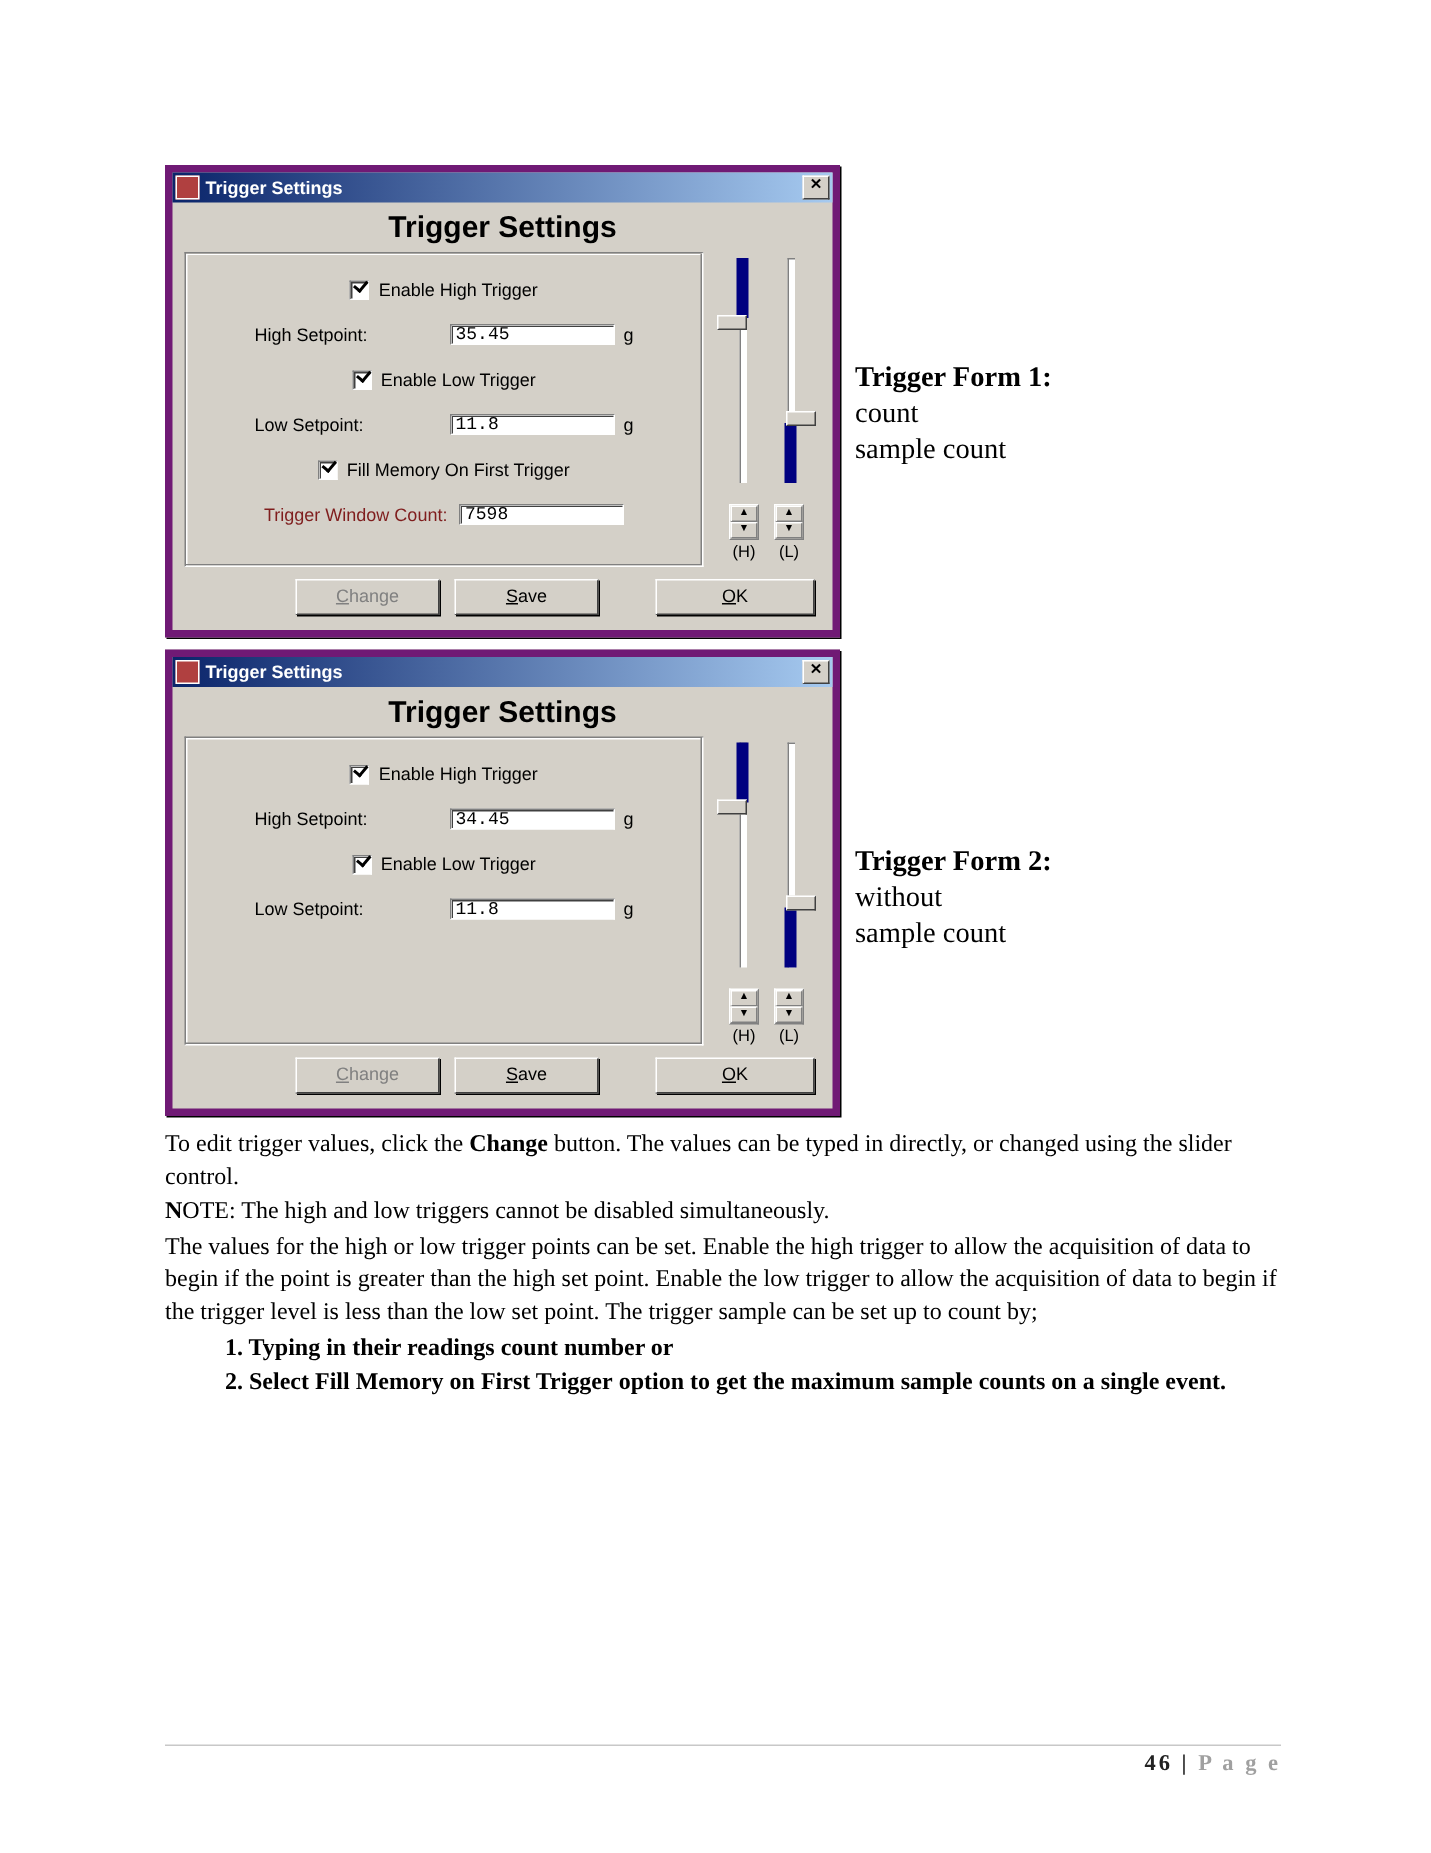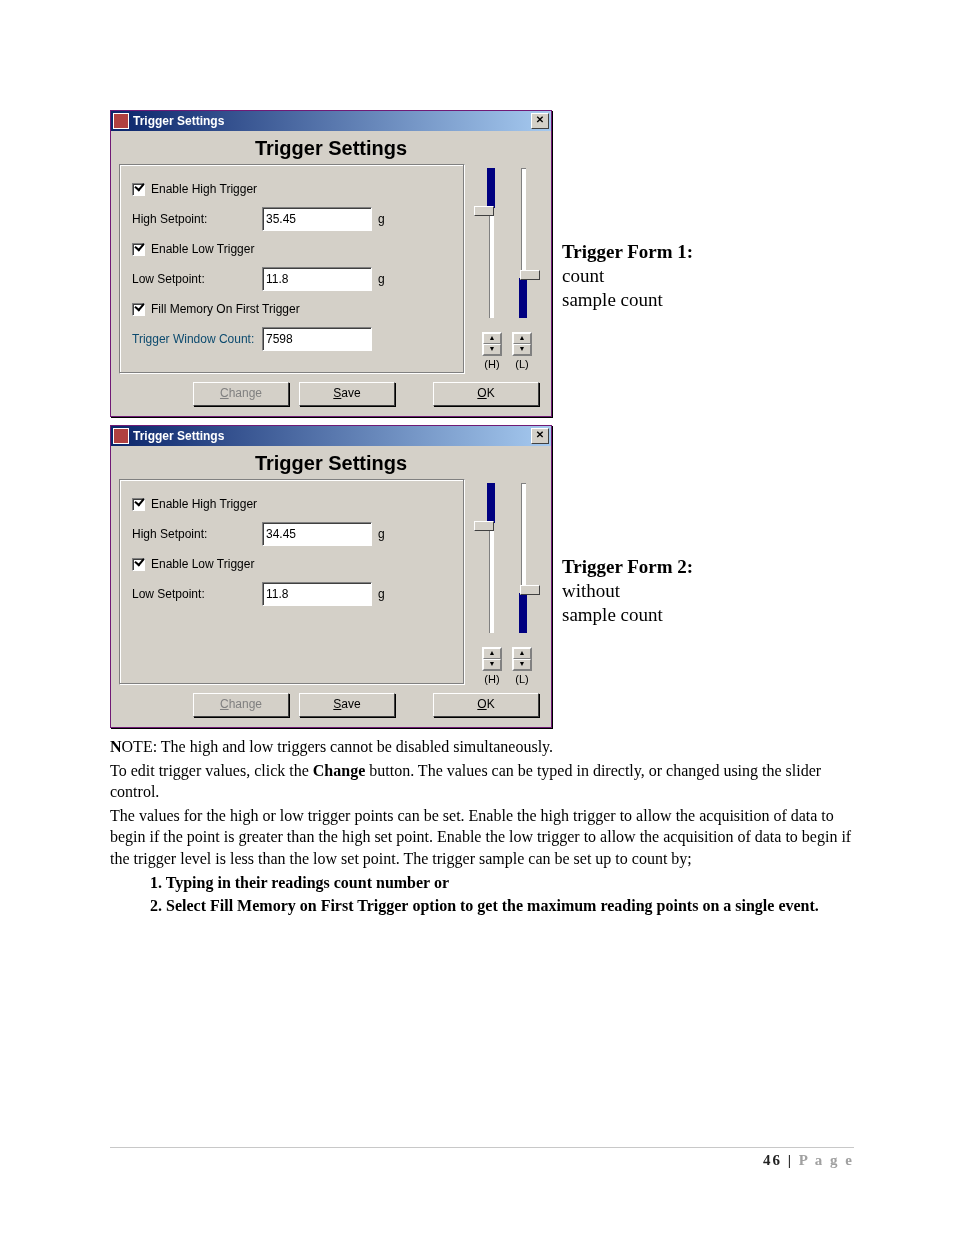--- a/index.html
+++ b/index.html
@@ -24,21 +24,21 @@
     margin-top: 130px;
     font-family: "Times New Roman", serif;
     font-size: 19px;
     line-height: 1.25;
   }
   .caption .bold { font-weight: bold; }
   
   .dialog {
     width: 440px;
     background: #d4d0c8;
-    border: 1px solid #701a75;
+    border: 5px solid #701a75;
     box-shadow: 1px 1px 0 #000;
     font-family: Tahoma, "MS Sans Serif", sans-serif;
     font-size: 12px;
     color: #000;
   }
   .titlebar {
     display: flex;
     align-items: center;
     height: 20px;
     padding: 0 2px;
@@ -86,25 +86,26 @@
     border-bottom-color: #fff;
     box-shadow: inset -1px -1px 0 #808080, inset 1px 1px 0 #fff;
     padding: 14px 12px 14px 12px;
     margin-right: 6px;
   }
   .form-row {
     display: flex;
     align-items: center;
     margin-bottom: 10px;
     height: 20px;
+    justify-content: center;
   }
   .form-row .lbl {
     width: 130px;
   }
-  .form-row .lbl.disabled { color: #0c4a6e; }
+  .form-row .lbl.disabled { color: #7f1d1d; }
   .chk {
     display: inline-flex;
     align-items: center;
     gap: 6px;
     cursor: pointer;
   }
   .chk-box {
     width: 13px; height: 13px;
     background: #fff;
     border: 1px solid #808080;
@@ -118,28 +119,28 @@
     content: "";
     position: absolute;
     left: 2px; top: -1px;
     width: 7px; height: 4px;
     border-left: 2px solid #000;
     border-bottom: 2px solid #000;
     transform: rotate(-50deg);
   }
   .text-input {
     width: 110px;
-    height: 24px;
+    height: 14px;
     padding: 0 3px;
     background: #fff;
     border: 1px solid #808080;
     border-right-color: #fff;
     border-bottom-color: #fff;
     box-shadow: inset 1px 1px 0 #404040;
-    font-family: Liberation Sans, sans-serif;
+    font-family: Liberation Mono, monospace;
     font-size: 12px;
     box-sizing: border-box;
   }
   .unit {
     margin-left: 6px;
   }
   
   .slider-col {
     width: 72px;
     display: flex;
@@ -438,29 +439,29 @@
 
     <div class="caption">
       <div><span class="bold">Trigger Form 2:</span></div>
       <div>without</div>
       <div>sample count</div>
     </div>
   </div>
 
   <div class="body-text">
     <p>
-      <b>N</b><span>OTE: The high and low triggers cannot be disabled simultaneously.</span>
+      <span>To edit trigger values, click the </span><b>Change</b><span> button. The values can be typed in directly, or changed using the slider control.</span>
     </p>
     <p>
-      <span>To edit trigger values, click the </span><b>Change</b><span> button. The values can be typed in directly, or changed using the slider control.</span>
+      <b>N</b><span>OTE: The high and low triggers cannot be disabled simultaneously.</span>
     </p>
     <p>The values for the high or low trigger points can be set. Enable the high trigger to allow the acquisition of data to begin if the point is greater than the high set point. Enable the low trigger to allow the acquisition of data to begin if the trigger level is less than the low set point. The trigger sample can be set up to count by;</p>
     <p class="indent">1. Typing in their readings count number or</p>
     <p class="indent">
-      <span>2. Select </span><b>Fill Memory on First Trigger</b><span> option to get the maximum reading points on a single event.</span>
+      <span>2. Select </span><b>Fill Memory on First Trigger</b><span> option to get the maximum sample counts on a single event.</span>
     </p>
   </div>
 
   <hr class="footer-rule">
   <div class="page-num">
     <span>46</span><span> | </span><span class="pg">P a g e</span>
   </div>
 
 </div>
 

